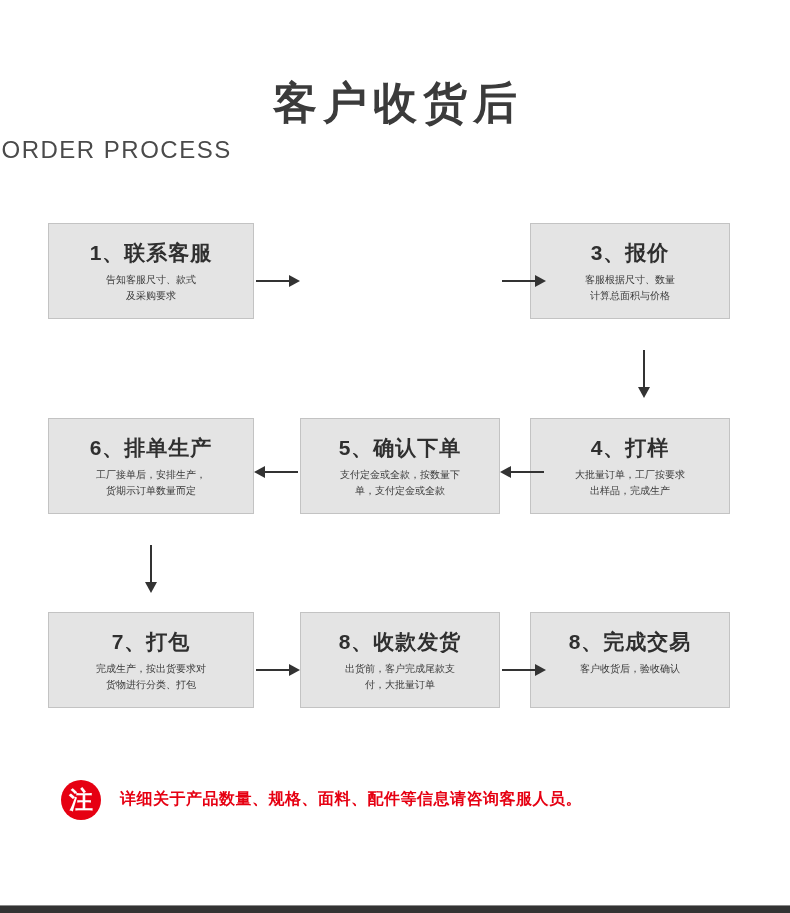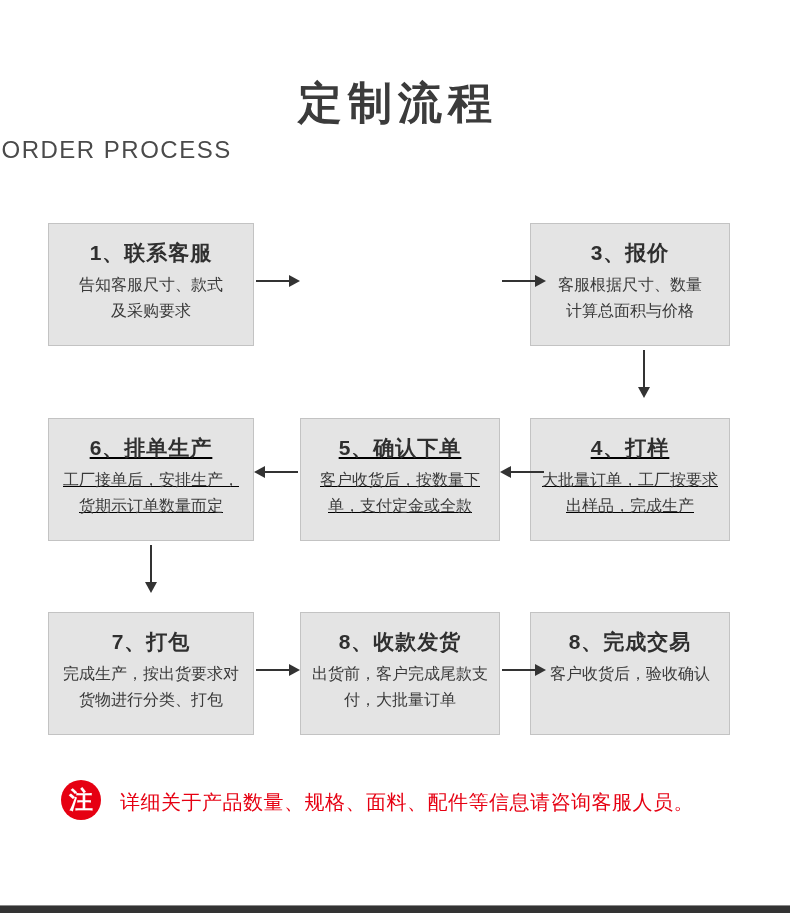--- a/index.html
+++ b/index.html
@@ -20,38 +20,38 @@
     letter-spacing: 6px; text-indent: 6px;
   }
   .sub-title {
     position: absolute; top: 136px; left: 0; width: 100%;
     font-size: 24px; font-weight: 500; color: #4a4a4a;
     letter-spacing: 1.5px; text-indent: 1.5px;
   }
 
   
   .step-box {
-    position: absolute; height: 123px;
+    position: absolute; height: 96px;
     background: #e4e4e4; border: 1px solid #c3c3c3;
     box-sizing: border-box; text-align: center;
   }
   .c1 { left: 48px;  width: 206px; }
   .c2 { left: 300px; width: 200px; }
   .c3 { left: 530px; width: 200px; }
   .r1 { top: 223px; }
-  .r2 { top: 418px; text-decoration: underline; }
+  .r2 { top: 418px; }
   .r3 { top: 612px; }
   .step-title {
     margin-top: 15px;
     font-size: 21px; font-weight: bold; color: #2f2f2f;
     letter-spacing: 1px;
   }
   .step-body {
     margin-top: 5px;
-    font-size: 16px; color: #3a3a3a; line-height: 1.6;
+    font-size: 10px; color: #3a3a3a; line-height: 1.6;
   }
 
   
   .h-arrow { position: absolute; width: 42px; height: 2px; background: #333; }
   .h-arrow.dir-right::after {
     content: ""; position: absolute; right: -2px; top: -5px;
     width: 0; height: 0;
     border-left: 11px solid #333;
     border-top: 6px solid transparent; border-bottom: 6px solid transparent;
   }
@@ -72,38 +72,38 @@
   
   .note-badge {
     position: absolute; left: 61px; top: 780px;
     width: 40px; height: 40px; border-radius: 50%;
     background: #e60012; color: #ffffff;
     font-size: 24px; font-weight: bold;
     text-align: center; line-height: 40px;
   }
   .note-text {
     position: absolute; left: 120px; top: 789px;
-    font-size: 20px; font-weight: normal; color: #e60012;
+    font-size: 16px; font-weight: bold; color: #e60012;
     letter-spacing: 0.5px;
   }
 
   
   .bottom-bar {
     position: absolute; left: 0; bottom: 0;
     width: 100%; height: 7px;
     background: #333333;
     border-top: 1px solid #8a8a8a;
   }
 </style>
 </head>
 <body>
 
 <div class="page">
 
-  <div class="main-title">定制流程</div>
+  <div class="main-title">客户收货后</div>
   <div class="sub-title">ORDER PROCESS</div>
 
   <div class="step-box r1 c1">
     <div class="step-title">1、联系客服</div>
     <div class="step-body">
       <div>告知客服尺寸、款式</div>
       <div>及采购要求</div>
     </div>
   </div>
   <div class="step-box r1 c3">
@@ -121,21 +121,21 @@
   <div class="step-box r2 c1">
     <div class="step-title">6、排单生产</div>
     <div class="step-body">
       <div>工厂接单后，安排生产，</div>
       <div>货期示订单数量而定</div>
     </div>
   </div>
   <div class="step-box r2 c2">
     <div class="step-title">5、确认下单</div>
     <div class="step-body">
-      <div>客户收货后，按数量下</div>
+      <div>支付定金或全款，按数量下</div>
       <div>单，支付定金或全款</div>
     </div>
   </div>
   <div class="step-box r2 c3">
     <div class="step-title">4、打样</div>
     <div class="step-body">
       <div>大批量订单，工厂按要求</div>
       <div>出样品，完成生产</div>
     </div>
   </div>

